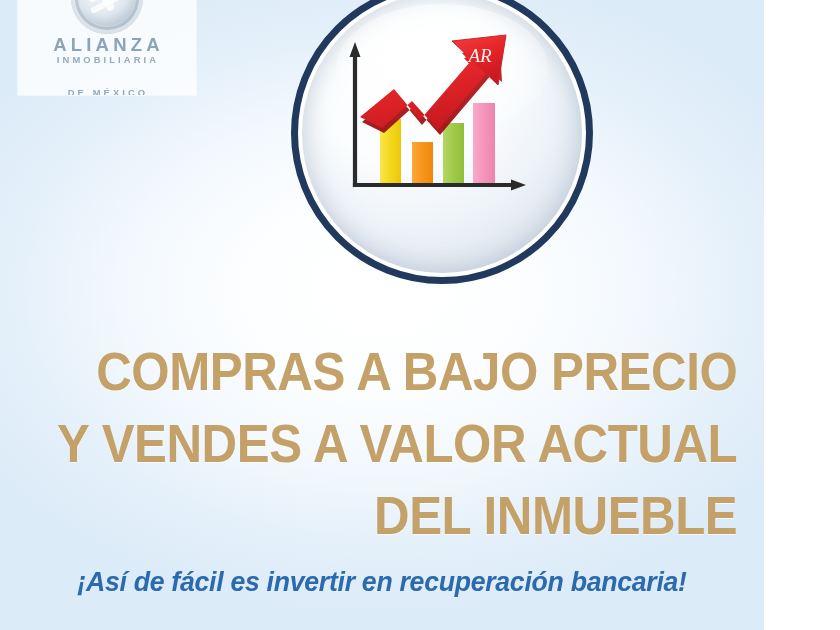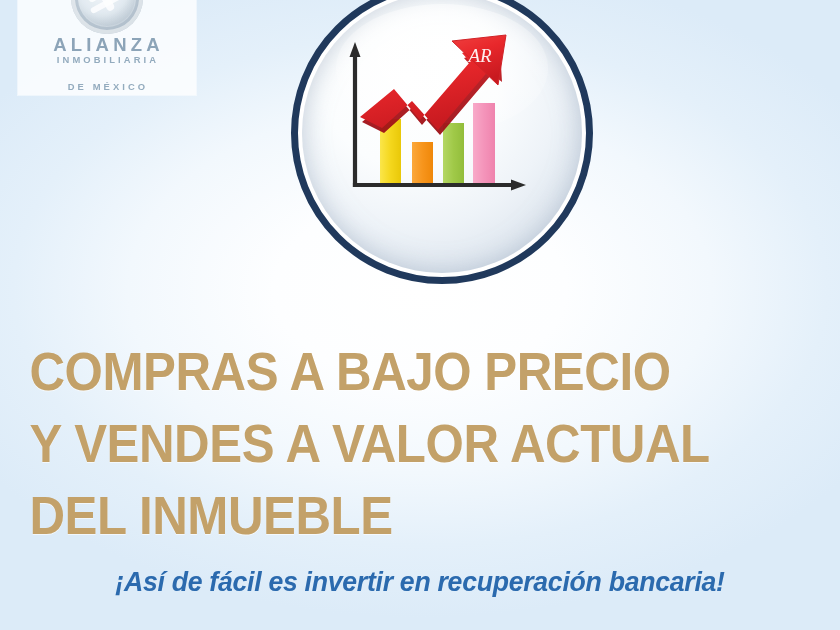--- a/index.html
+++ b/index.html
@@ -8,21 +8,21 @@
   }
   body {
     width: 840px;
     height: 630px;
     overflow: hidden;
     font-family: "Liberation Sans", sans-serif;
   }
 
   #poster {
     position: relative;
-    width: 840px;
+    width: 764px;
     height: 630px;
     overflow: hidden;
     background:
       radial-gradient(ellipse 62% 52% at 50% 46%, #ffffff 0%, #fdfeff 28%, #f2f8fd 56%, #e4f0fa 78%, #dcebf8 100%),
       linear-gradient(180deg, #dcebf8 0%, #e3eff9 30%, #e8f2fb 70%, #ddecf8 100%);
   }
 
   
   #logo-plate {
     position: absolute;
@@ -79,21 +79,21 @@
   #logo-sub1 {
     margin-top: 0;
     font-size: 9.4px;
     font-weight: bold;
     letter-spacing: 3.1px;
     color: #93abbe;
     line-height: 1;
     margin-left: 2px;
   }
   #logo-sub2 {
-    margin-top: 18px;
+    margin-top: 24px;
     font-size: 9.4px;
     font-weight: bold;
     letter-spacing: 3.1px;
     color: #93abbe;
     line-height: 1;
     margin-left: 2px;
   }
 
   
   #badge {
@@ -136,21 +136,21 @@
     width: 100%;
     height: 100%;
   }
 
   
   #headline {
     position: absolute;
     left: 0;
     right: 0;
     top: 336px;
-    text-align: left;
+    text-align: right;
   }
   #headline .hl {
     font-family: "Liberation Sans", sans-serif;
     font-weight: bold;
     color: #c3a169;
     font-size: 53px;
     line-height: 72px;
     letter-spacing: -0.5px;
     transform: scaleX(0.93);
     white-space: nowrap;

